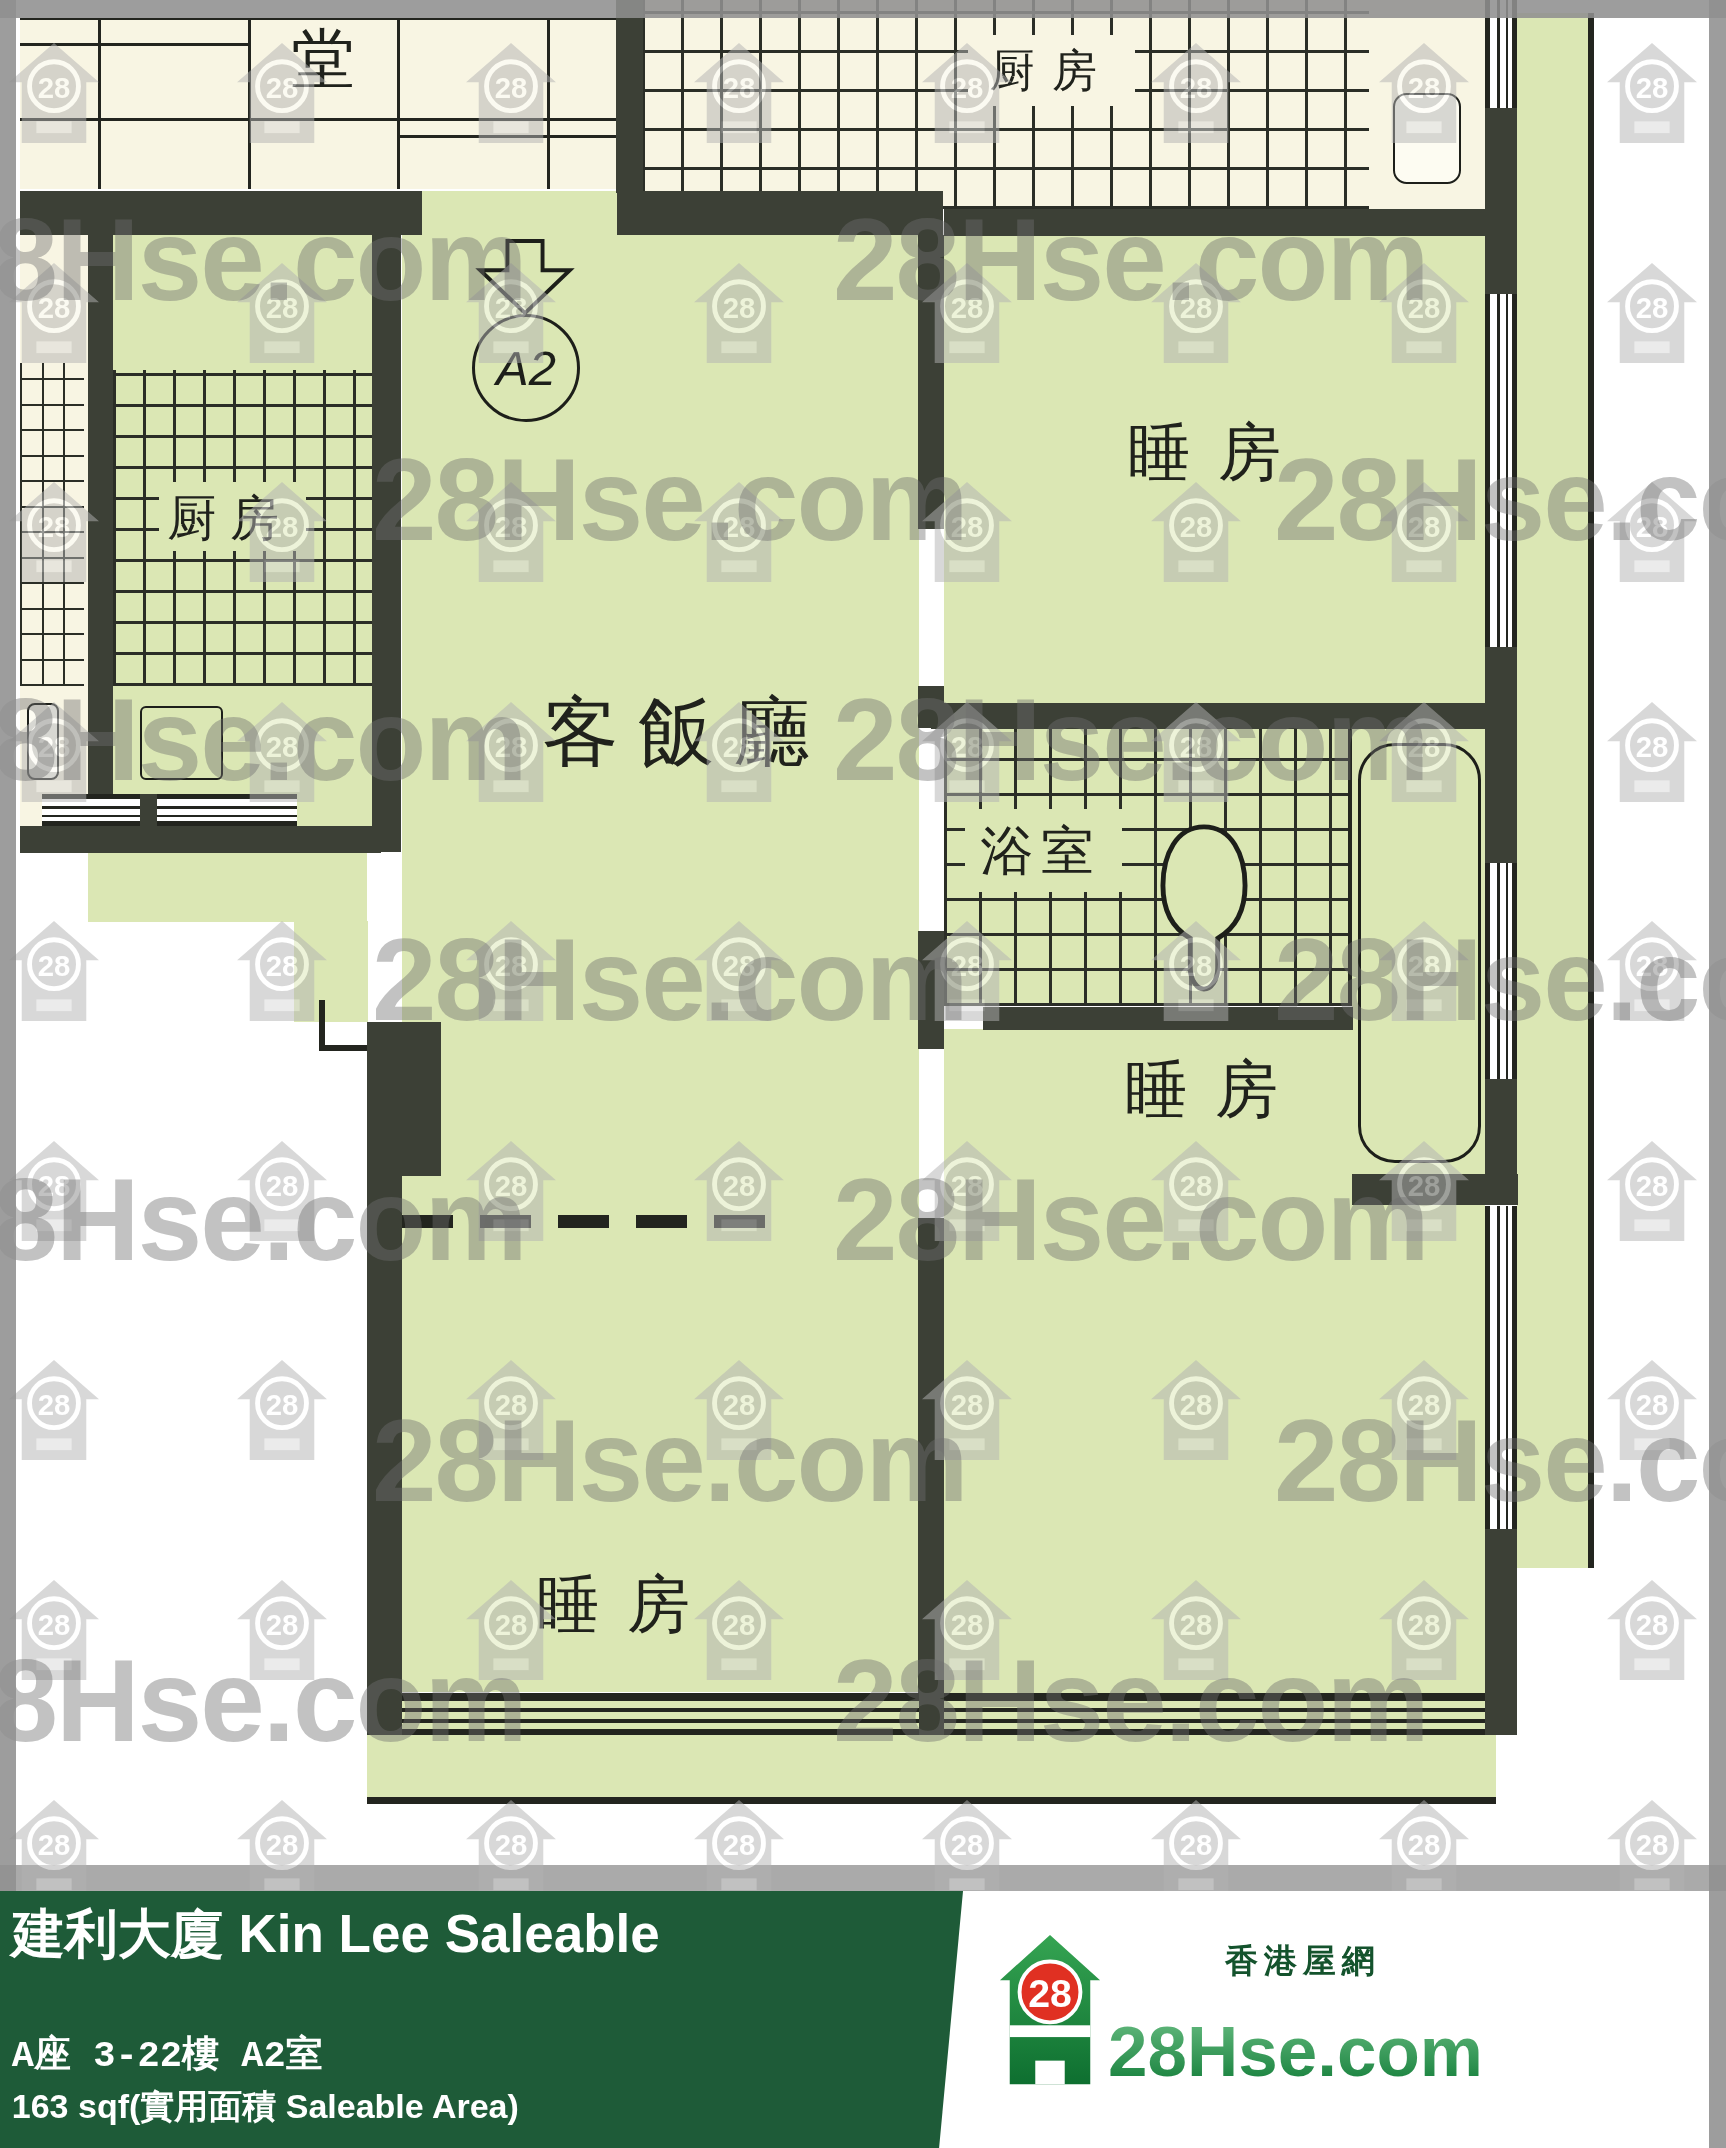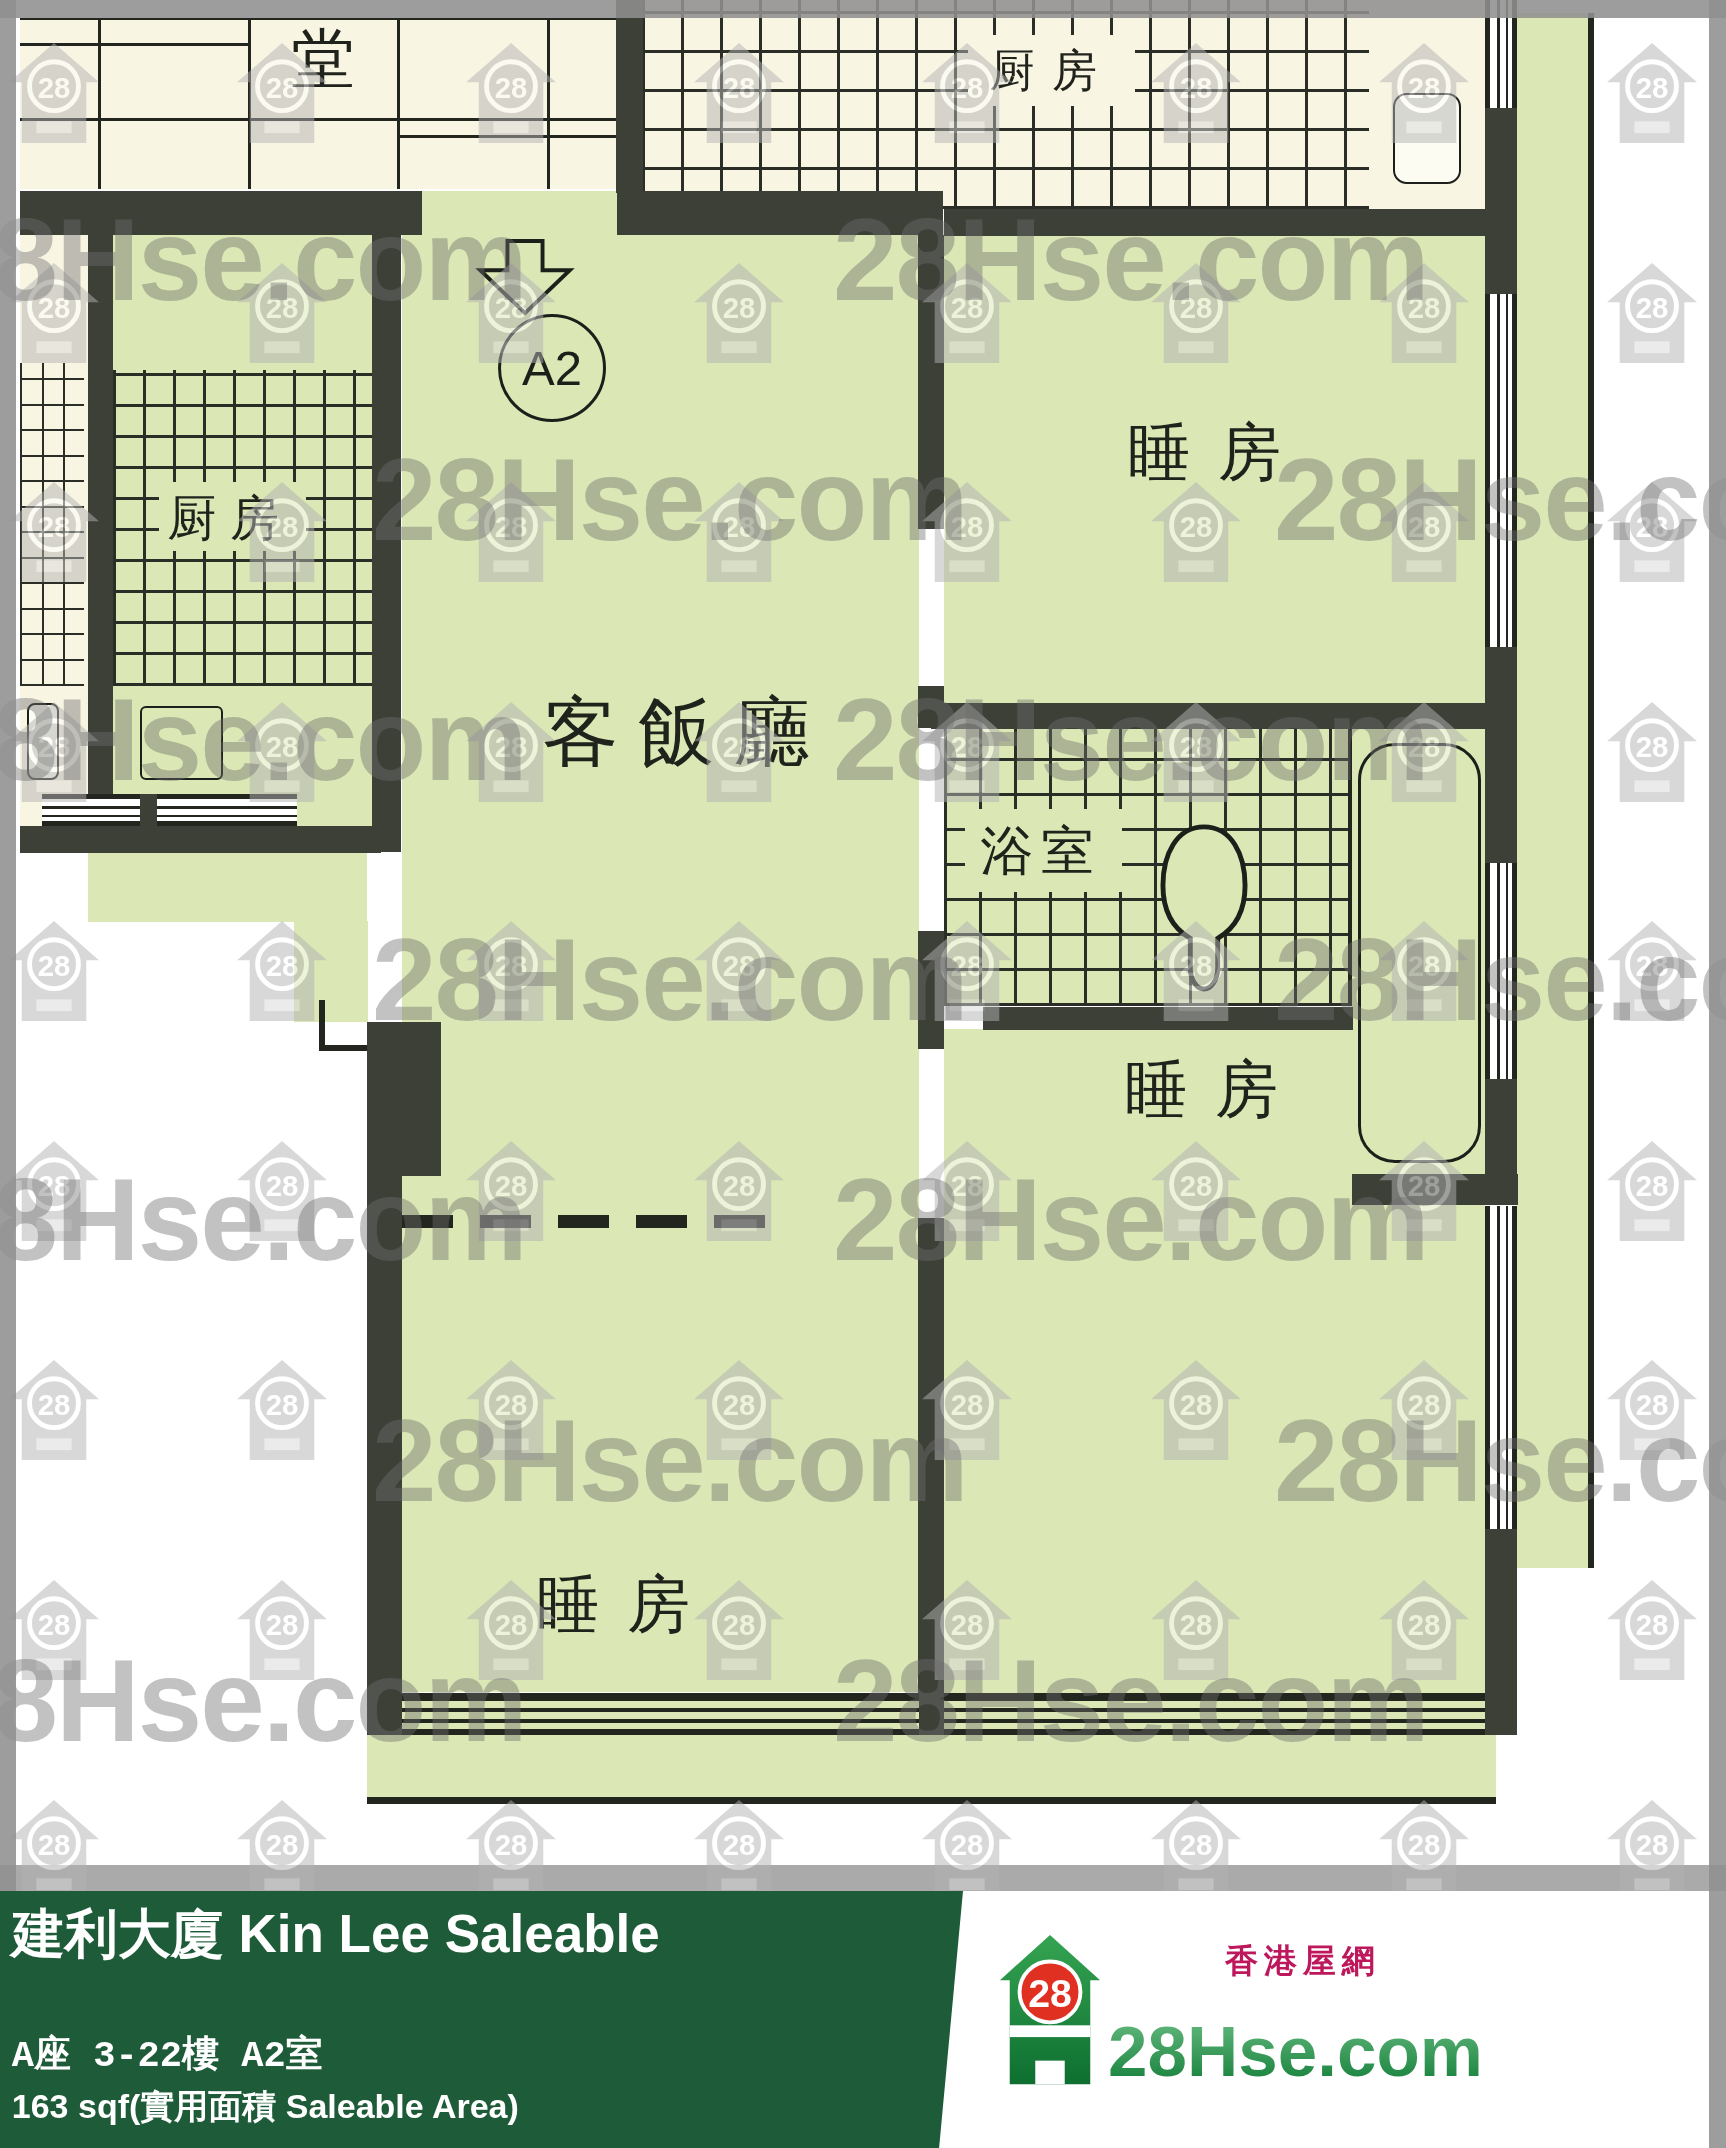--- a/index.html
+++ b/index.html
@@ -51,21 +51,21 @@
   
   #footer-white{position:absolute;left:0;top:1891px;width:1726px;height:258px;background:#ffffff;z-index:9;}
   #footer-bar{position:absolute;left:0;top:1891px;width:1726px;height:258px;z-index:10;
       clip-path:polygon(0 0,963px 0,939px 100%,0 100%);}
   .ftext{position:absolute;color:#ffffff;font-weight:bold;z-index:11;white-space:nowrap;}
   #logo-wrap{position:absolute;z-index:11;}
   #logo-brand{position:absolute;font-weight:bold;z-index:11;white-space:nowrap;
       background:linear-gradient(to bottom,#6cbf85,#0e7a35);
       -webkit-background-clip:text;background-clip:text;color:#1f8a45;
       -webkit-text-fill-color:transparent;}
-  #logo-tagline{position:absolute;font-weight:bold;z-index:11;white-space:nowrap;color:#be185d;}
+  #logo-tagline{position:absolute;font-weight:bold;z-index:11;white-space:nowrap;color:#14532d;}
 </style>
 </head>
 <body>
 
 <div id="stage">
 
   <div class="cream" style="left:19.6px;top:19.6px;width:598px;height:169px;"></div>
   <div class="tline" style="left:19.6px;top:17.6px;width:598px;height:2.9px;"></div>
   <div class="tline" style="left:98px;top:19.6px;width:2.9px;height:169px;"></div>
   <div class="tline" style="left:248px;top:19.6px;width:2.9px;height:169px;"></div>
@@ -156,21 +156,21 @@
 
   <div class="tub" style="left:1358px;top:743px;width:117px;height:414px;"></div>
   <svg class="fix" style="left:1155px;top:821px;" width="98" height="176" viewBox="0 0 100 180">
     <path d="M50 6 C78 6 92 34 92 66 C92 96 78 112 64 120 L64 150 C64 163 57 172 50 172 C43 172 36 163 36 150 L36 120 C22 112 8 96 8 66 C8 34 22 6 50 6 Z" fill="#dbe7b4" stroke="#1d1f1a" stroke-width="5"></path>
   </svg>
   <div class="patch" style="left:965px;top:809px;width:157px;height:83px;background:#dbe7b4;"></div>
 
   <svg class="fix" style="left:470px;top:238px;z-index:5;" width="110" height="78" viewBox="0 0 112 80">
     <path d="M38 3 L74 3 L74 33 L102 33 L56 77 L10 33 L38 33 Z" fill="#dbe7b4" stroke="#1d1f1a" stroke-width="4"></path>
   </svg>
-  <div class="marker-circle" style="left:498px;top:314px;width:102px;height:102px;font-size:49px;">A2</div>
+  <div class="marker-circle" style="left:472px;top:314px;width:102px;height:102px;font-size:49px;font-style:italic;">A2</div>
 
   <div class="rlabel" style="left:230px;top:518px;font-size:49px;letter-spacing:13.7px;">厨房</div>
   <div class="rlabel" style="left:686px;top:732px;font-size:76px;letter-spacing:19.6px;">客飯廳</div>
   <div class="rlabel" style="left:1041px;top:851px;font-size:53px;letter-spacing:7.8px;">浴室</div>
   <div class="rlabel" style="left:1218px;top:453px;font-size:63px;letter-spacing:27.4px;">睡房</div>
   <div class="rlabel" style="left:1215px;top:1090px;font-size:63px;letter-spacing:27.4px;">睡房</div>
   <div class="rlabel" style="left:627px;top:1605px;font-size:63px;letter-spacing:27.4px;">睡房</div>
 
   <div class="wm-strip" style="left:0;top:0;width:1726px;height:17.6px;"></div>
   <div class="wm-strip" style="left:0;top:0;width:15.7px;height:1891px;"></div>

